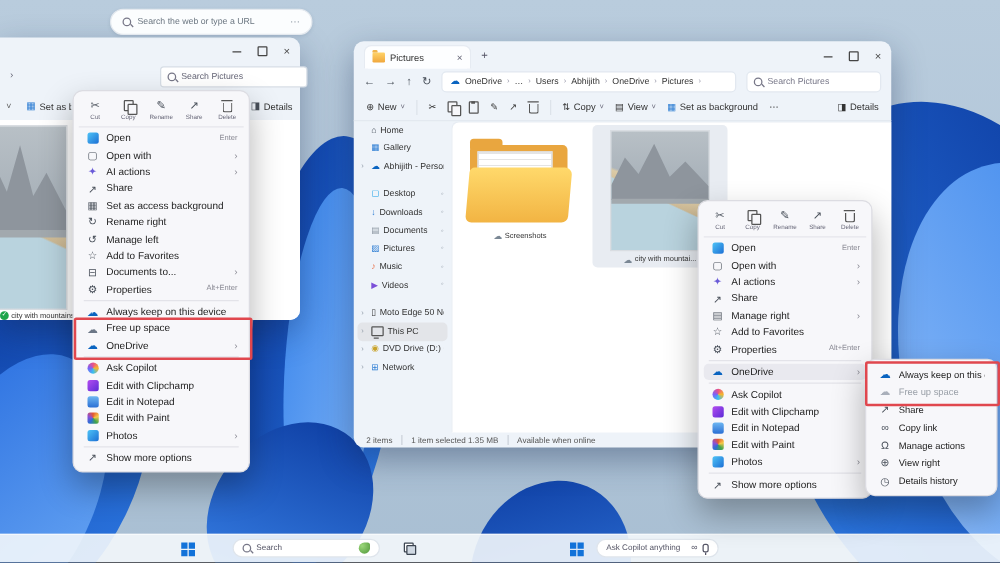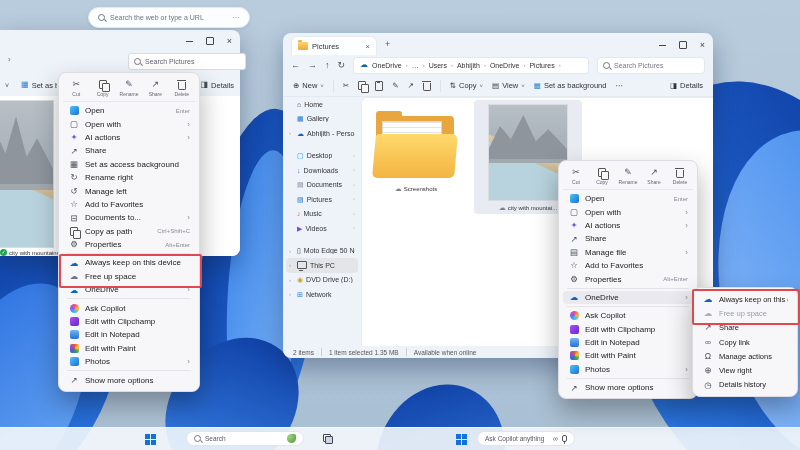--- a/index.html
+++ b/index.html
@@ -299,27 +299,20 @@
           <span class="gi" style="color: rgb(73, 80, 90);">☆</span>
         </span>
         <span class="lbl">Add to Favorites</span>
       </div>
       <div class="menu-row">
         <span class="mic">
           <span class="gi" style="color: rgb(73, 80, 90);">⊟</span>
         </span>
         <span class="lbl">Documents to...</span>
         <span class="chev">›</span>
-      </div>
-      <div class="menu-row">
-        <span class="mic">
-          <span class="ic-copy"></span>
-        </span>
-        <span class="lbl">Copy as path</span>
-        <span class="sc">Ctrl+Shift+C</span>
       </div>
       <div class="menu-row">
         <span class="mic">
           <span class="gi" style="color: rgb(73, 80, 90);">⚙</span>
         </span>
         <span class="lbl">Properties</span>
         <span class="sc">Alt+Enter</span>
       </div>
       <div class="menu-sep"></div>
       <div class="menu-row">
@@ -619,21 +612,21 @@
       <div class="menu-row">
         <span class="mic">
           <span class="gi" style="color: rgb(73, 80, 90);">↗</span>
         </span>
         <span class="lbl">Share</span>
       </div>
       <div class="menu-row">
         <span class="mic">
           <span class="gi" style="color: rgb(73, 80, 90);">▤</span>
         </span>
-        <span class="lbl">Manage file</span>
+        <span class="lbl">Manage right</span>
         <span class="chev">›</span>
       </div>
       <div class="menu-row">
         <span class="mic">
           <span class="gi" style="color: rgb(73, 80, 90);">☆</span>
         </span>
         <span class="lbl">Add to Favorites</span>
       </div>
       <div class="menu-row">
         <span class="mic">

